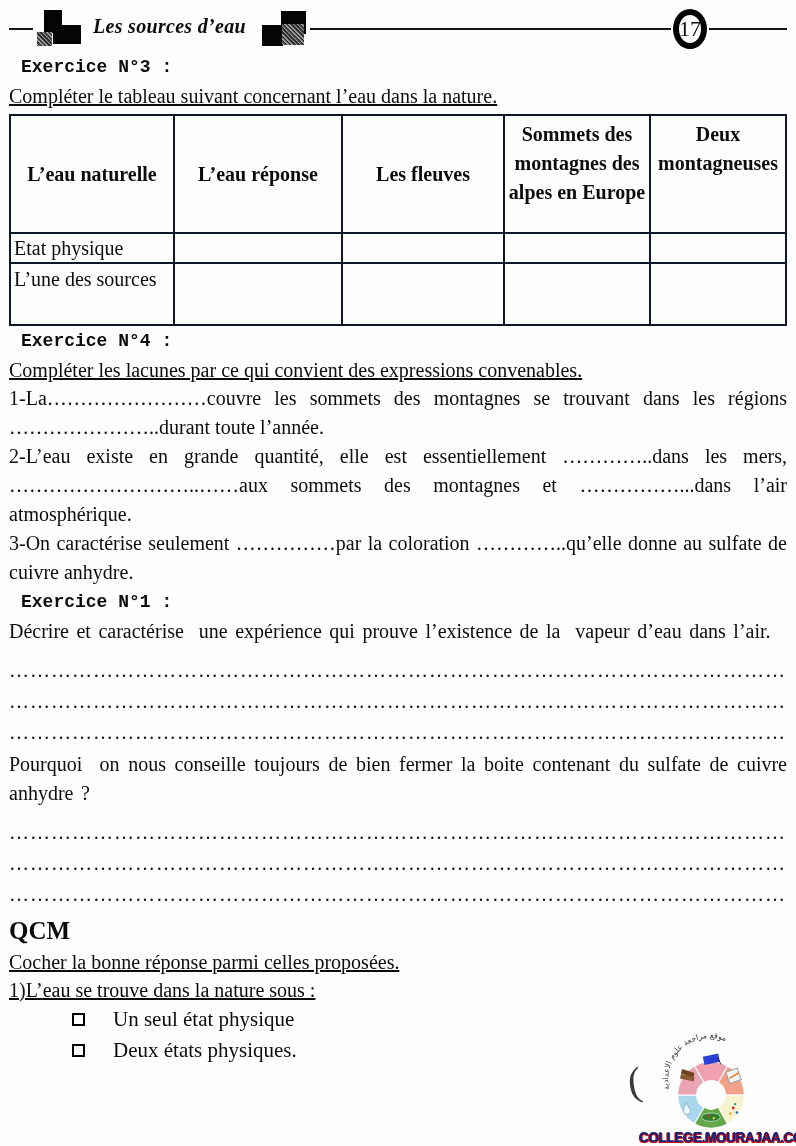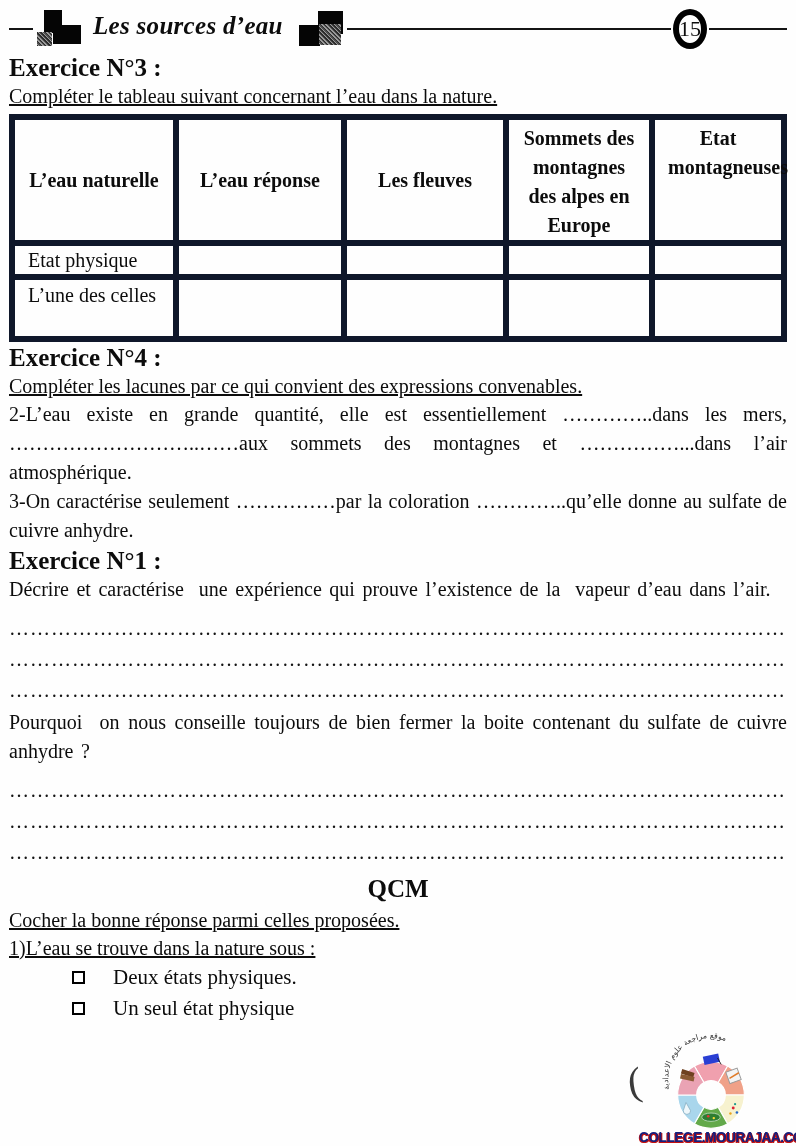--- a/index.html
+++ b/index.html
@@ -23,48 +23,48 @@
   .blk { position:absolute; background:#050505; }
   .dither { position:absolute;
     background:repeating-linear-gradient(45deg,#2b2b2b 0 1px,#9a9a9a 1px 2px,#4f4f4f 2px 3px);
   }
   .i1a { left:9px; top:0; width:18px; height:23px; }
   .i1b { left:18px; top:15px; width:28px; height:19px; }
   .i1d { left:2px; top:22px; width:15px; height:14px; }
   .i2a { left:0; top:14px; width:21px; height:21px; }
   .i2b { left:19px; top:0; width:25px; height:23px; }
   .i2d { left:20px; top:13px; width:22px; height:21px; }
-  .doc-title { font-weight:bold; font-style:italic; font-size:25px;
+  .doc-title { font-weight:bold; font-style:italic; font-size:20px;
     margin:0 16px 6px 12px; white-space:nowrap; letter-spacing:.3px; }
   .page-circle { flex:none; width:34px; height:40px; border:6px solid #000; border-radius:50%;
     display:flex; align-items:center; justify-content:center;
     font-size:22px; margin:0 2px; background:#fdfdfd; }
 
   
-  .ex-heading { font-size:25px; font-weight:bold; margin:3px 0 2px; line-height:25px; }
+  .ex-heading { font-size:18px; font-weight:bold; margin:3px 12px 2px; line-height:25px;font-family:Liberation Mono, monospace; }
   .body-line { font-size:20px; line-height:28px; margin:0;text-decoration:underline; }
   .para { font-size:20px; line-height:29px; margin:0; text-align:justify; }
   .q { white-space:pre-wrap; word-spacing:2.5px; }
   .answers { margin-top:9px; margin-bottom:2px; }
   .dotline { font-size:20px; line-height:31px; letter-spacing:1px;
     white-space:nowrap; overflow:hidden; color:#141414; }
 
   
   table.ex3 { width:100%; border-collapse:collapse; table-layout:fixed; margin:4px 0 2px; }
-  .ex3 th, .ex3 td { border:6px solid #0f172a; padding:0 13px; }
+  .ex3 th, .ex3 td { border:2px solid #0f172a; padding:0 3px; }
   .ex3 thead tr { height:118px; }
   .ex3 th { font-size:20px; line-height:29px; font-weight:bold; text-align:center; vertical-align:middle; }
   .ex3 th.vtop { vertical-align:top; padding-top:4px; }
   .ex3 tr.r1 { height:28px;margin-left:32px; }
   .ex3 tr.r2 { height:62px; }
   .ex3 td.rowlabel { font-size:20px; line-height:28px; text-align:left; vertical-align:middle; }
   .ex3 tr.r2 td.rowlabel { vertical-align:top; line-height:30px; text-align:justify; }
 
   
-  .qcm-title { text-align:center; font-size:25px; font-weight:bold; margin:7px 0 3px; line-height:28px; }
+  .qcm-title { font-size:25px; font-weight:bold; margin:7px 0 3px; line-height:28px; }
   .option { display:flex; align-items:center; padding-left:63px; height:31px; font-size:21px; }
   .checkbox { width:13px; height:13px; border:2.6px solid #000; margin-right:28px; flex:none; background:#fff; }
 
   
   .logo { position:absolute; right:0; bottom:0; width:166px; height:112px; }
   .logo svg { position:absolute; left:20px; top:-2px; }
   .site { position:absolute; bottom:0; left:-2px; width:170px; text-align:center;
     font-family:"Liberation Sans",sans-serif; font-weight:bold; font-size:15.5px;
     color:#16207d; letter-spacing:-.4px; white-space:nowrap;
     transform:scaleX(.87); transform-origin:center;
@@ -85,21 +85,21 @@
         <div class="dither i1d"></div>
     </div>
     <div class="doc-title">Les sources d’eau</div>
     <div class="blkicon two">
       <div class="blk i2b"></div>
         <div class="blk i2a"></div>
         <div class="dither i2d"></div>
     </div>
     <div class="hline hl-mid"></div>
     <div class="page-circle">
-      <span>15</span>
+      <span>17</span>
     </div>
     <div class="hline hl-right"></div>
   </div>
 
   <div class="ex-heading">Exercice N°3 :</div>
   <p class="body-line">Compléter le tableau suivant concernant l’eau dans la nature.</p>
 
   <table class="ex3">
     <colgroup>
       <col style="width:164px">
@@ -107,43 +107,44 @@
         <col style="width:162px">
         <col style="width:146px">
         <col>
     </colgroup>
     <thead>
       <tr>
         <th>L’eau naturelle</th>
         <th>L’eau réponse</th>
         <th>Les fleuves</th>
         <th class="vtop">Sommets des montagnes des alpes en Europe</th>
-        <th class="vtop">Etat montagneuses</th>
+        <th class="vtop">Deux montagneuses</th>
       </tr>
     </thead>
     <tbody>
       <tr class="r1">
         <td class="rowlabel">Etat physique</td>
         <td></td>
         <td></td>
         <td></td>
         <td></td>
       </tr>
       <tr class="r2">
-        <td class="rowlabel">L’une des celles</td>
+        <td class="rowlabel">L’une des sources</td>
         <td></td>
         <td></td>
         <td></td>
         <td></td>
       </tr>
     </tbody>
   </table>
 
   <div class="ex-heading">Exercice N°4 :</div>
   <p class="body-line">Compléter les lacunes par ce qui convient des expressions convenables.</p>
+  <p class="para">1-La……………………couvre les sommets des montagnes se trouvant dans les régions …………………..durant toute l’année.</p>
   <p class="para">2-L’eau existe en grande quantité, elle est essentiellement …………..dans les mers, ………………………..……aux sommets des montagnes et ……………...dans l’air atmosphérique.</p>
   <p class="para">3-On caractérise seulement ……………par la coloration …………..qu’elle donne au sulfate de cuivre anhydre.</p>
 
   <div class="ex-heading">Exercice N°1 :</div>
   <p class="para q">Décrire et caractérise  une expérience qui prouve l’existence de la  vapeur d’eau dans l’air.</p>
   <div class="answers">
     <div class="dotline">…………………………………………………………………………………………………………………………………………………………………………………………………………………………………………………………</div>
     <div class="dotline">…………………………………………………………………………………………………………………………………………………………………………………………………………………………………………………………</div>
     <div class="dotline">…………………………………………………………………………………………………………………………………………………………………………………………………………………………………………………………</div>
   </div>
@@ -153,25 +154,25 @@
     <div class="dotline">…………………………………………………………………………………………………………………………………………………………………………………………………………………………………………………………</div>
     <div class="dotline">…………………………………………………………………………………………………………………………………………………………………………………………………………………………………………………………</div>
     <div class="dotline">…………………………………………………………………………………………………………………………………………………………………………………………………………………………………………………………</div>
   </div>
 
   <div class="qcm-title">QCM</div>
   <p class="body-line">Cocher la bonne réponse parmi celles proposées.</p>
   <p class="body-line">1)L’eau se trouve dans la nature sous :</p>
   <div class="option">
     <div class="checkbox"></div>
-    <span>Deux états physiques.</span>
+    <span>Un seul état physique</span>
   </div>
   <div class="option">
     <div class="checkbox"></div>
-    <span>Un seul état physique</span>
+    <span>Deux états physiques.</span>
   </div>
 </div>
 
 <div class="stray">(</div>
 
 <div class="logo">
   <svg width="122" height="100" viewBox="0 0 122 108">
     <defs>
       <path id="arcpath" d="M 16,62 A 45,45 0 0 1 102,36" fill="none"></path>
     </defs>

